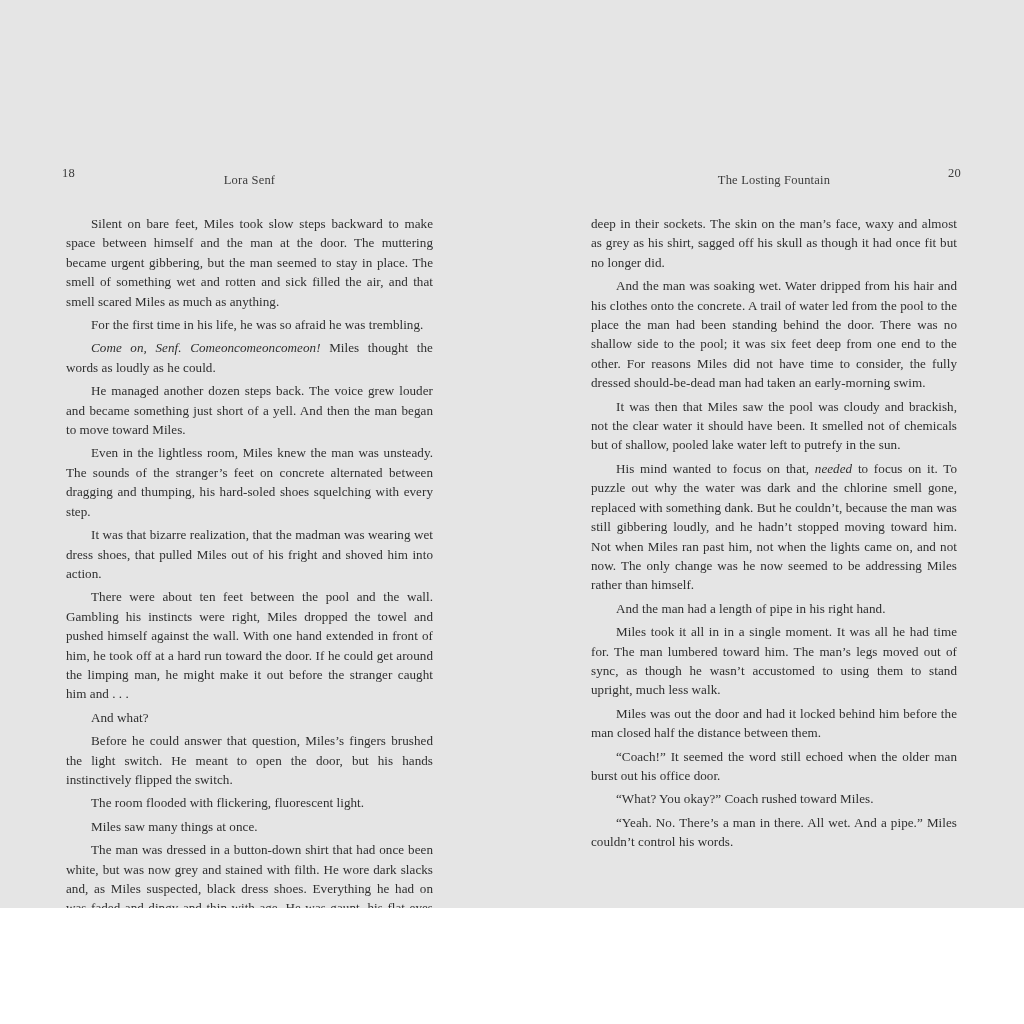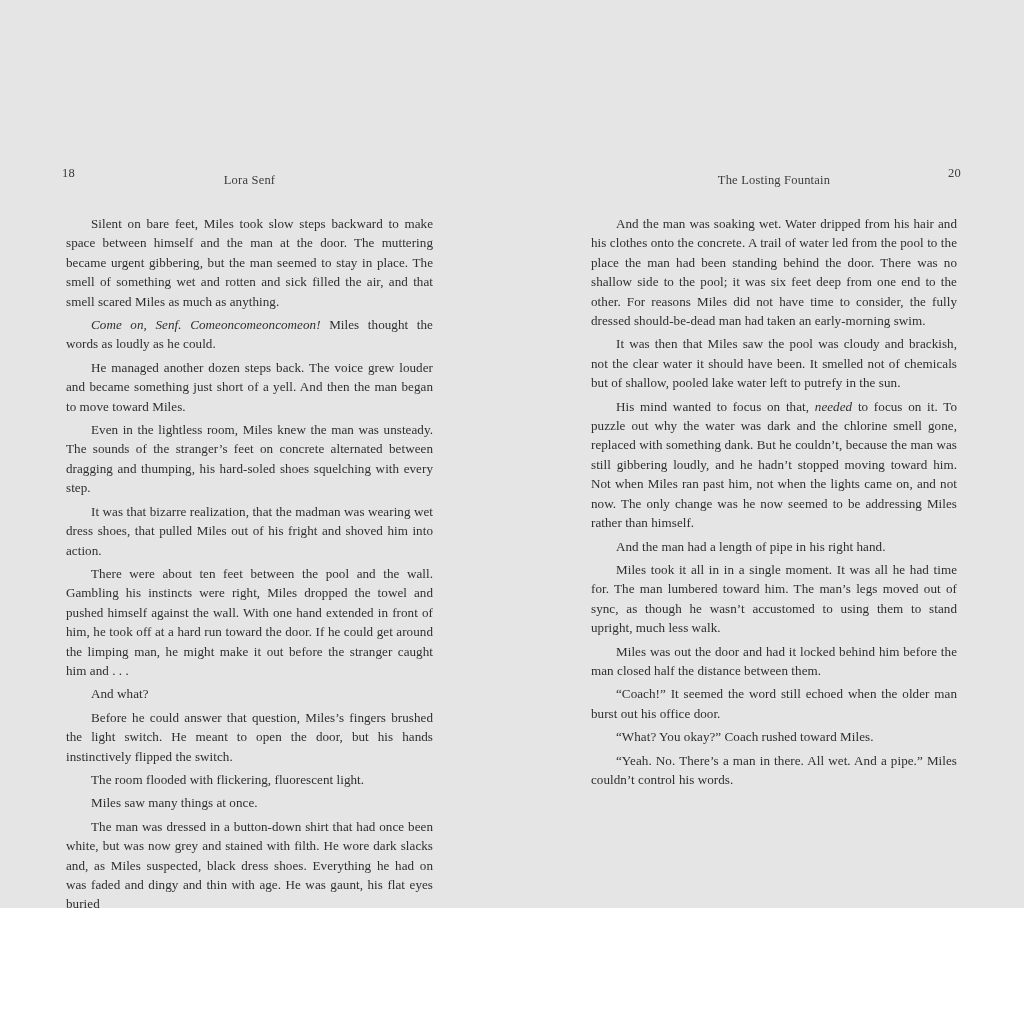--- a/index.html
+++ b/index.html
@@ -64,39 +64,41 @@
 
 <div class="spread">
 
   <div class="page left">
     <div class="page-header">
       <span class="num-left">18</span>
       <span class="head-center">Lora Senf</span>
     </div>
     <div class="page-body" id="body-left">
         <p class="para"><span class="">Silent on bare feet, Miles took slow steps backward to make space between himself and the man at the door. The muttering became urgent gibbering, but the man seemed to stay in place. The smell of something wet and rotten and sick filled the air, and that smell scared Miles as much as anything.</span></p>
+        <p class="para"><span class="">For the first time in his life, he was so afraid he was trembling.</span></p>
         <p class="para"><span class="em">Come on, Senf. Comeoncomeoncomeon!</span><span class=""> Miles thought the words as loudly as he could.</span></p>
         <p class="para"><span class="">He managed another dozen steps back. The voice grew louder and became something just short of a yell. And then the man began to move toward Miles.</span></p>
         <p class="para"><span class="">Even in the lightless room, Miles knew the man was unsteady. The sounds of the stranger’s feet on concrete alternated between dragging and thumping, his hard-soled shoes squelching with every step.</span></p>
         <p class="para"><span class="">It was that bizarre realization, that the madman was wearing wet dress shoes, that pulled Miles out of his fright and shoved him into action.</span></p>
         <p class="para"><span class="">There were about ten feet between the pool and the wall. Gambling his instincts were right, Miles dropped the towel and pushed himself against the wall. With one hand extended in front of him, he took off at a hard run toward the door. If he could get around the limping man, he might make it out before the stranger caught him and . . .</span></p>
         <p class="para"><span class="">And what?</span></p>
         <p class="para"><span class="">Before he could answer that question, Miles’s fingers brushed the light switch. He meant to open the door, but his hands instinctively flipped the switch.</span></p>
         <p class="para"><span class="">The room flooded with flickering, fluorescent light.</span></p>
         <p class="para"><span class="">Miles saw many things at once.</span></p>
         <p class="para"><span class="">The man was dressed in a button-down shirt that had once been white, but was now grey and stained with filth. He wore dark slacks and, as Miles suspected, black dress shoes. Everything he had on was faded and dingy and thin with age. He was gaunt, his flat eyes buried</span></p>
       </div>
   </div>
 
   <div class="page right">
     <div class="page-header">
       <span class="head-center">The Losting Fountain</span>
       <span class="num-right">20</span>
     </div>
     <div class="page-body" id="body-right">
+        <p class="para noindent"><span class="">deep in their sockets. The skin on the man’s face, waxy and almost as grey as his shirt, sagged off his skull as though it had once fit but no longer did.</span></p>
         <p class="para"><span class="">And the man was soaking wet. Water dripped from his hair and his clothes onto the concrete. A trail of water led from the pool to the place the man had been standing behind the door. There was no shallow side to the pool; it was six feet deep from one end to the other. For reasons Miles did not have time to consider, the fully dressed should-be-dead man had taken an early-morning swim.</span></p>
         <p class="para"><span class="">It was then that Miles saw the pool was cloudy and brackish, not the clear water it should have been. It smelled not of chemicals but of shallow, pooled lake water left to putrefy in the sun.</span></p>
         <p class="para"><span class="">His mind wanted to focus on that, </span><span class="em">needed</span><span class=""> to focus on it. To puzzle out why the water was dark and the chlorine smell gone, replaced with something dank. But he couldn’t, because the man was still gibbering loudly, and he hadn’t stopped moving toward him. Not when Miles ran past him, not when the lights came on, and not now. The only change was he now seemed to be addressing Miles rather than himself.</span></p>
         <p class="para"><span class="">And the man had a length of pipe in his right hand.</span></p>
         <p class="para"><span class="">Miles took it all in in a single moment. It was all he had time for. The man lumbered toward him. The man’s legs moved out of sync, as though he wasn’t accustomed to using them to stand upright, much less walk.</span></p>
         <p class="para"><span class="">Miles was out the door and had it locked behind him before the man closed half the distance between them.</span></p>
         <p class="para"><span class="">“Coach!” It seemed the word still echoed when the older man burst out his office door.</span></p>
         <p class="para"><span class="">“What? You okay?” Coach rushed toward Miles.</span></p>
         <p class="para"><span class="">“Yeah. No. There’s a man in there. All wet. And a pipe.” Miles couldn’t control his words.</span></p>
       </div>

